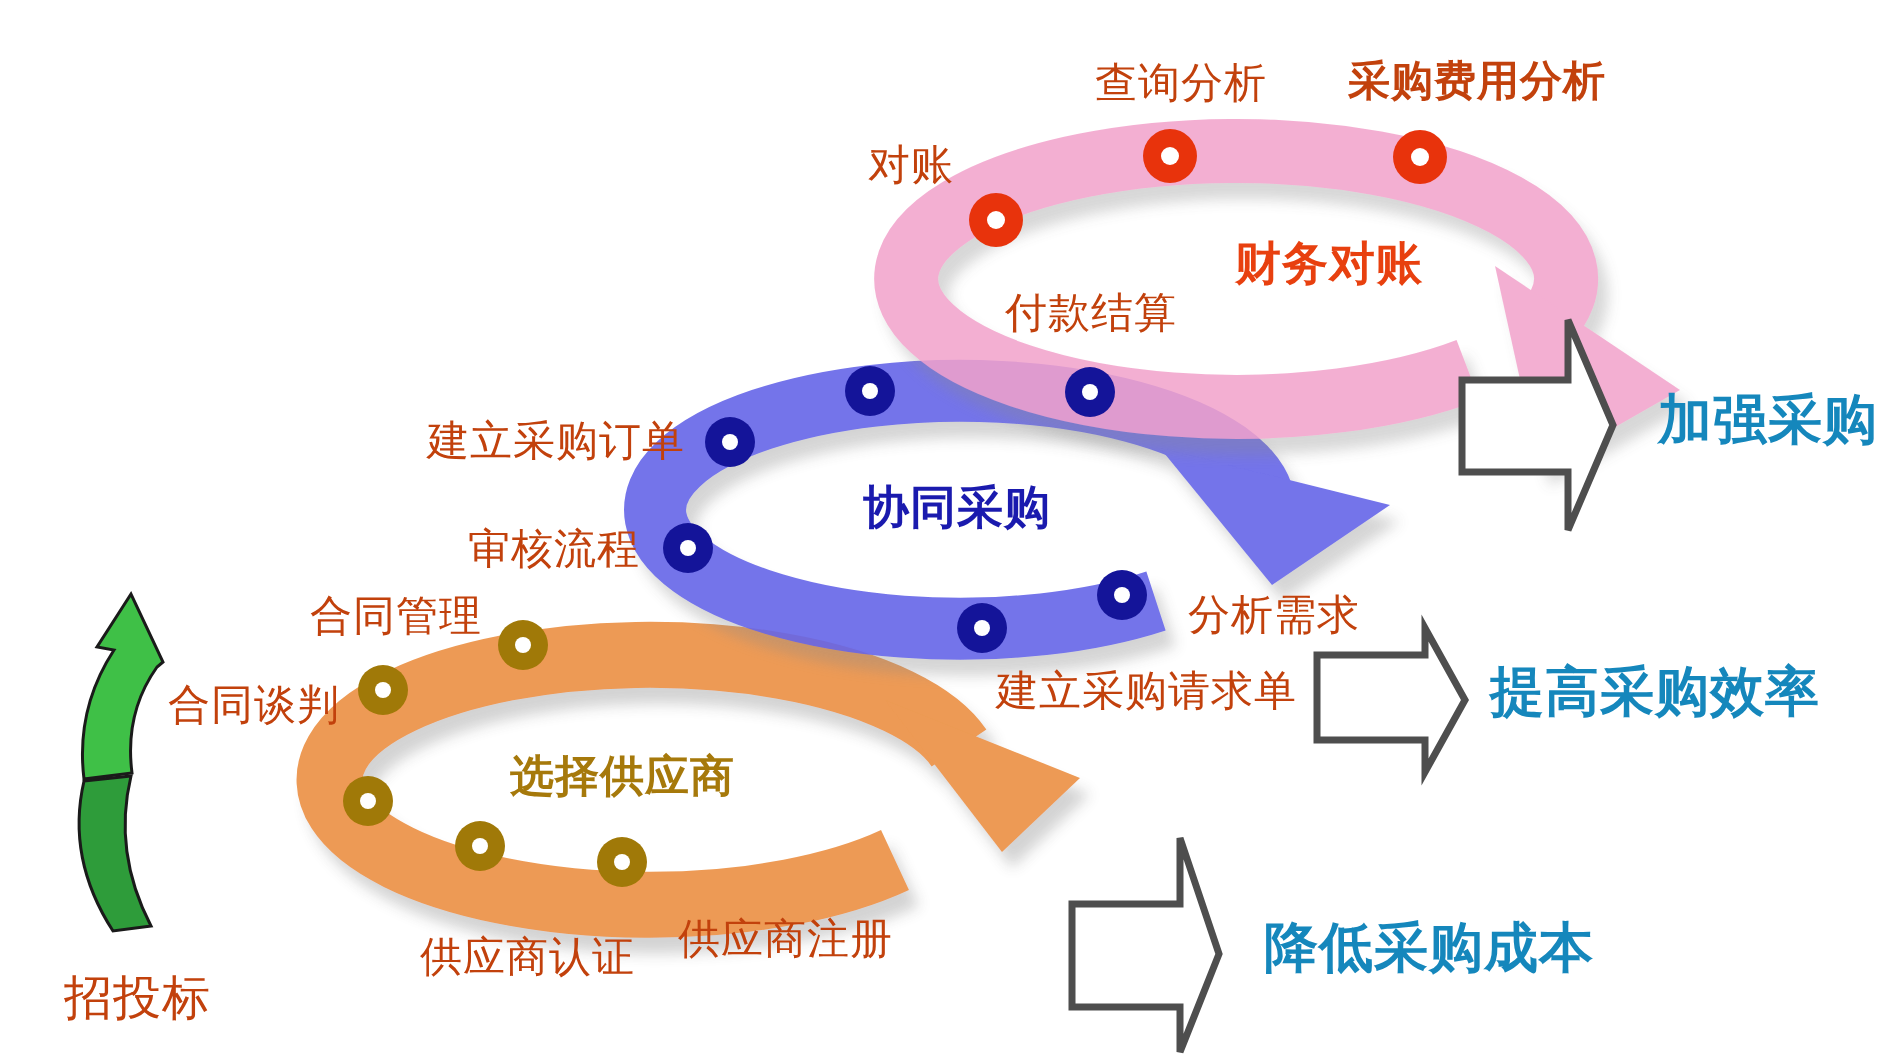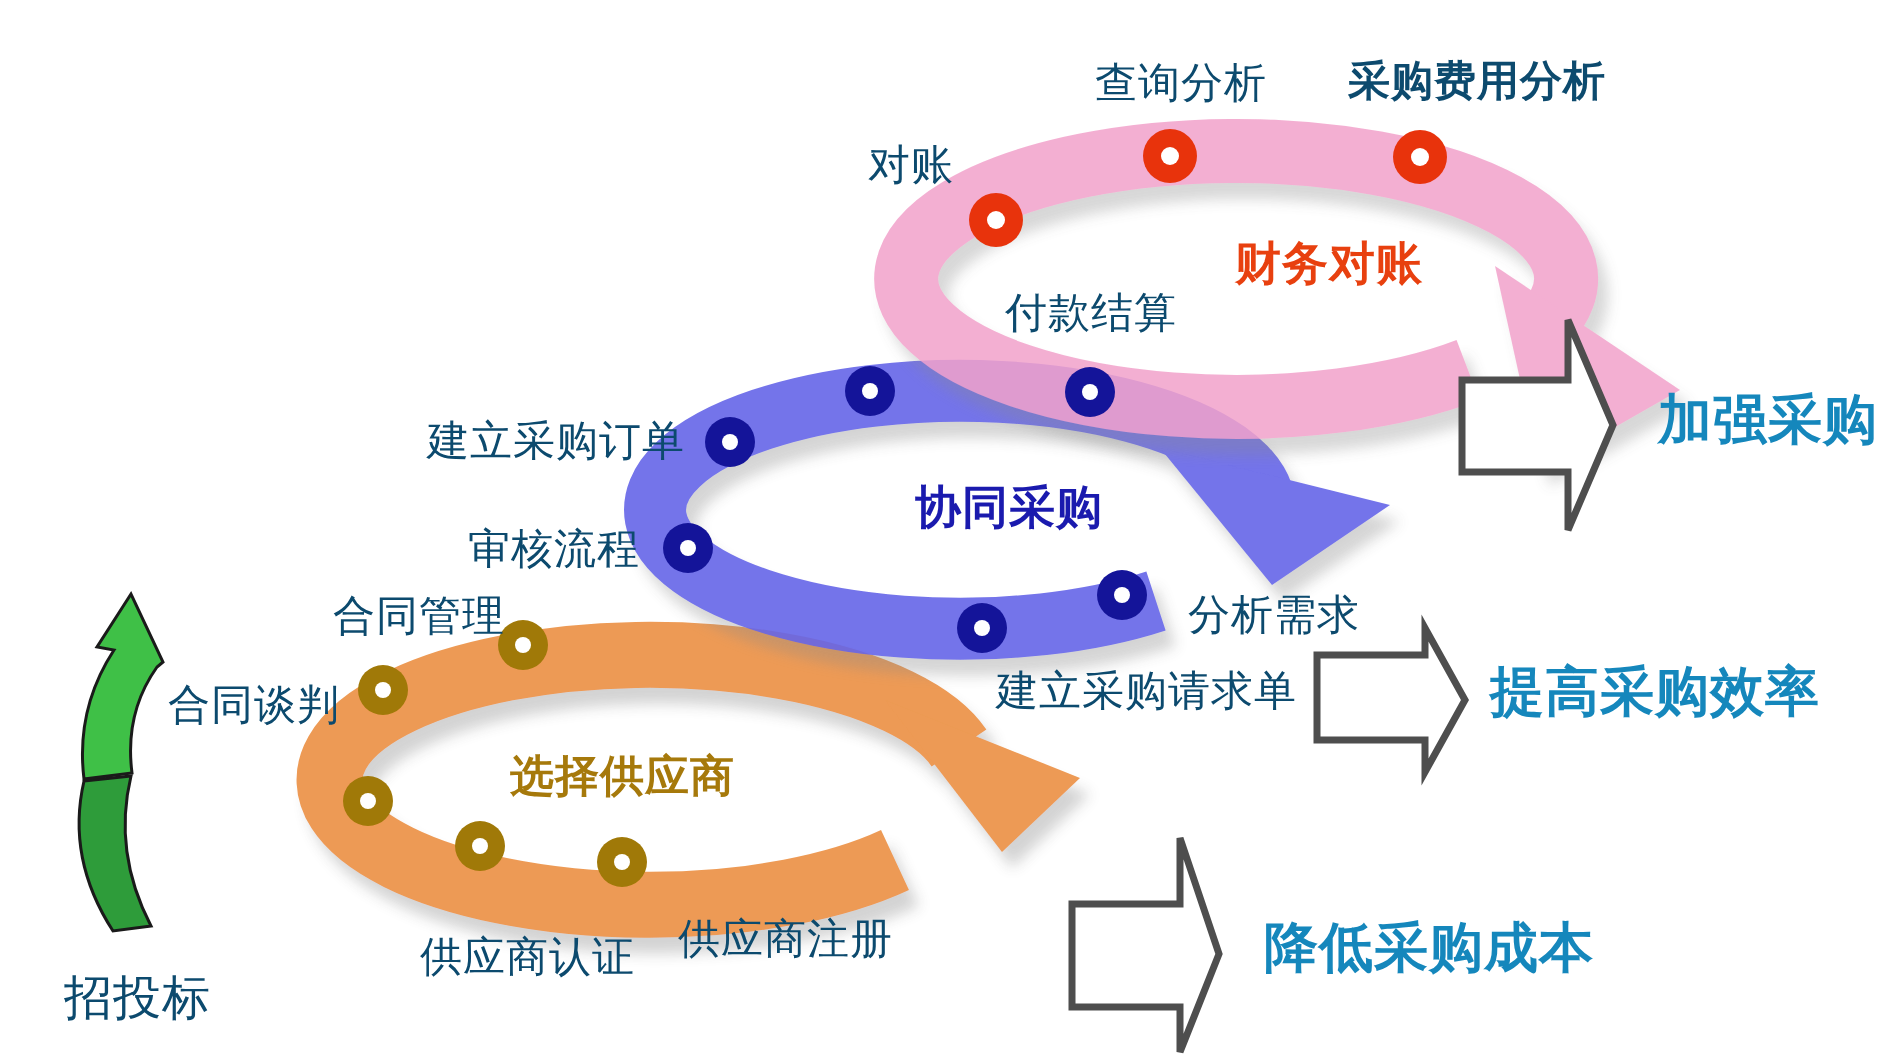--- a/index.html
+++ b/index.html
@@ -3,21 +3,21 @@
 <meta charset="utf-8">
 <title></title>
 <style>
   html,body{margin:0;padding:0;background:#ffffff;}
   .canvas{
     position:relative;width:1877px;height:1059px;overflow:hidden;background:#ffffff;
     font-family:"Liberation Sans", sans-serif;
   }
   .scene{position:absolute;left:0;top:0;width:1877px;height:1059px;}
   .lbl{
-    position:absolute;font-size:42px;color:#0c4a6e;white-space:nowrap;
+    position:absolute;font-size:42px;color:#c2410c;white-space:nowrap;
     letter-spacing:1px;line-height:1.1;z-index:3;
   }
   .bold{font-weight:bold;}
   .center-lbl{font-size:46px;font-weight:bold;text-shadow:0 0 5px #ffffff,0 0 2px #ffffff;}
   .benefit{
     position:absolute;font-size:54px;font-weight:bold;white-space:nowrap;
     line-height:1.18;letter-spacing:1px;z-index:3;
   }
   .bid{font-size:48px;}
 </style>
@@ -100,23 +100,23 @@
   <div class="lbl" style="left:868px;top:142px;">对账</div>
   <div class="lbl" style="left:1095px;top:60px;">查询分析</div>
   <div class="lbl bold" style="left:1348px;top:58px;">采购费用分析</div>
   <div class="lbl" style="left:1005px;top:290px;">付款结算</div>
   <div class="lbl center-lbl" style="left: 1235px; top: 238px; color: rgb(232, 64, 15);">财务对账</div>
 
   <div class="lbl" style="left:427px;top:418px;">建立采购订单</div>
   <div class="lbl" style="left:468px;top:526px;">审核流程</div>
   <div class="lbl" style="left:1188px;top:592px;">分析需求</div>
   <div class="lbl" style="left:996px;top:668px;text-align:center;">建立采购请求单</div>
-  <div class="lbl center-lbl" style="left: 915px; top: 482px; color: rgb(26, 26, 174); text-align: right;">协同采购</div>
+  <div class="lbl center-lbl" style="left: 863px; top: 482px; color: rgb(26, 26, 174); text-align: right;">协同采购</div>
 
-  <div class="lbl" style="left:310px;top:593px;margin-left:23px;">合同管理</div>
+  <div class="lbl" style="left:310px;top:593px;">合同管理</div>
   <div class="lbl" style="left:168px;top:682px;">合同谈判</div>
   <div class="lbl" style="left:420px;top:934px;">供应商认证</div>
   <div class="lbl center-lbl" style="left: 510px; top: 752px; font-size: 44px; color: rgb(166, 121, 11);">选择供应商</div>
   <div class="lbl" style="left:678px;top:916px;">供应商注册</div>
 
   <div class="lbl bid" style="left:64px;top:972px;">招投标</div>
 
   <div class="benefit" style="left: 1658px; top: 388px; color: rgb(21, 135, 188); text-align: right;">
     <div>加强采购</div>
   </div>

